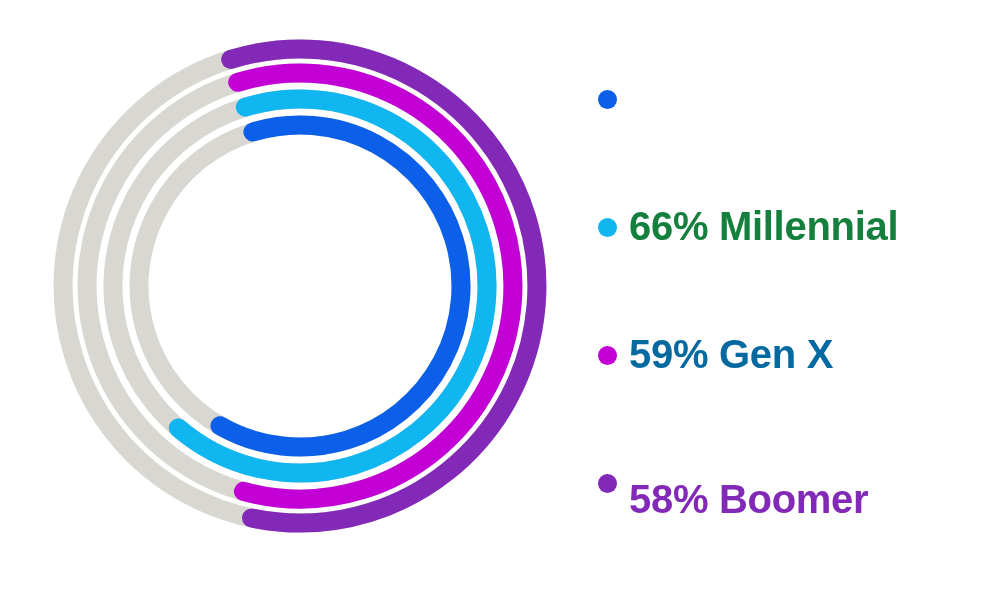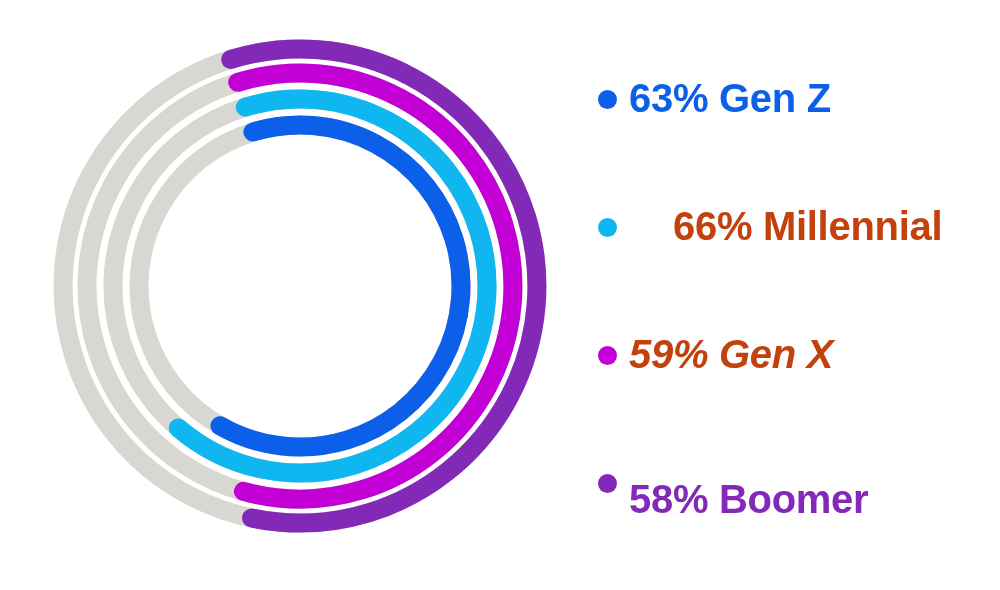--- a/index.html
+++ b/index.html
@@ -90,31 +90,30 @@
           <path d="M 237.7248268940571 82.30708697987342 A 213 213 0 0 1 362.27517310594294 489.6929130201265 A 213 213 0 0 1 243.43654697530985 491.3523211018655" fill="none" stroke="#c200d5" stroke-width="19" stroke-linecap="round"></path>
           <path d="M 230.70790598071142 59.355772836760565 A 237 237 0 0 1 369.2920940192886 512.6442271632394 A 237 237 0 0 1 251.53443571349572 517.9915711365194" fill="none" stroke="#8229b8" stroke-width="19" stroke-linecap="round"></path>
         </g>
     </svg>
   </div>
 
   <div id="legend">
 
     <div class="legend-item">
       <span class="legend-dot" style="background: rgb(11, 95, 232);"></span>
-      <span class="legend-label" style="color: rgb(11, 95, 232);">63% Gen Z</span>
     </div>
 
     <div class="legend-item">
       <span class="legend-dot" style="background: rgb(16, 182, 240);"></span>
-      <span class="legend-label" style="color: #c2410c; margin-left: 44px;">66% Millennial</span>
+      <span class="legend-label" style="color: #15803d;">66% Millennial</span>
     </div>
 
     <div class="legend-item">
       <span class="legend-dot" style="background: rgb(194, 0, 213);"></span>
-      <span class="legend-label" style="color: #c2410c; font-style: italic;">59% Gen X</span>
+      <span class="legend-label" style="color: #0369a1;">59% Gen X</span>
     </div>
 
     <div class="legend-item">
       <span class="legend-dot" style="background: rgb(130, 41, 184);"></span>
       <span class="legend-label" style="color: rgb(130, 41, 184); margin-top: 34px;">58% Boomer</span>
     </div>
 
   </div>
 </div>
 

